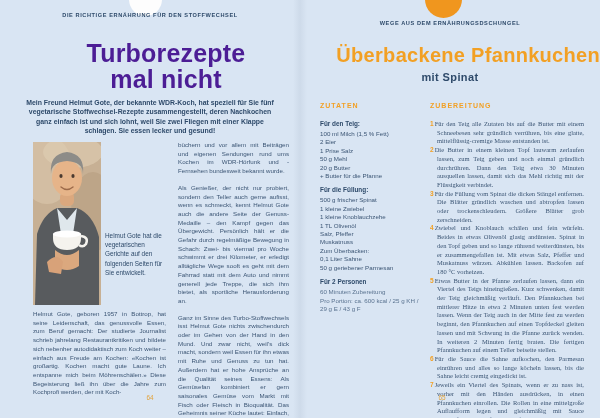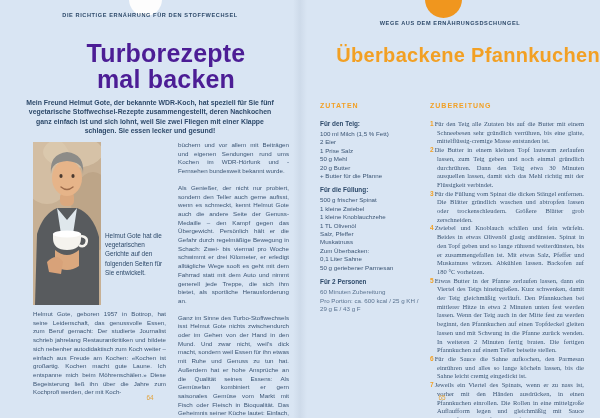--- a/index.html
+++ b/index.html
@@ -95,21 +95,21 @@
 <body>
 
 <div class="spread">
 
   <div class="page left">
     <div class="circle-tab white"></div>
     <div class="running-head">DIE RICHTIGE ERNÄHRUNG FÜR DEN STOFFWECHSEL</div>
 
     <div class="lp-title">
       <div>Turborezepte</div>
-      <div>mal backen</div>
+      <div>mal nicht</div>
     </div>
 
     <div class="lp-intro">Mein Freund Helmut Gote, der bekannte WDR-Koch, hat speziell für Sie fünf vegetarische Stoffwechsel-Rezepte zusammengestellt, deren Nachkochen ganz einfach ist und sich lohnt, weil Sie zwei Fliegen mit einer Klappe schlagen. Sie essen lecker und gesund!</div>
 
     <div class="photo">
       <svg width="68" height="163" viewBox="0 0 68 163" xmlns="http://www.w3.org/2000/svg">
         <rect x="0" y="0" width="68" height="163" fill="#c7b094"></rect>
         <ellipse cx="14" cy="28" rx="26" ry="34" fill="#d8c5aa" opacity="0.7"></ellipse>
         <ellipse cx="60" cy="70" rx="22" ry="40" fill="#b49a7c" opacity="0.5"></ellipse>
         <ellipse cx="40" cy="10" rx="30" ry="16" fill="#e0cfb4" opacity="0.6"></ellipse>
@@ -149,20 +149,21 @@
     <div class="body-col col-bottom-left">Helmut Gote, geboren 1957 in Bottrop, hat seine Leidenschaft, das genussvolle Essen, zum Beruf gemacht: Der studierte Journalist schrieb jahrelang Restaurantkritiken und bildete sich nebenher autodidaktisch zum Koch weiter – einfach aus Freude am Kochen: «Kochen ist großartig. Kochen macht gute Laune. Ich entspanne mich beim Möhrenschälen.» Diese Begeisterung ließ ihn über die Jahre zum Kochprofi werden, der mit Koch-</div>
 
     <div class="pagenum left-num">64</div>
   </div>
 
   <div class="page right">
     <div class="circle-tab orange"></div>
     <div class="running-head" style="top:20px;">Wege aus dem Ernährungsdschungel</div>
 
     <div class="rp-title">Überbackene Pfannkuchen</div>
+    <div class="rp-subtitle">mit Spinat</div>
 
     <div class="zutaten">
       <div class="section-head">ZUTATEN</div>
       <div>
 
           <div class="ing-group">
             <div class="ing-group-title">Für den Teig:</div>
             <div>
 
                 <div class="ing-item">100 ml Milch (1,5 % Fett)</div>

